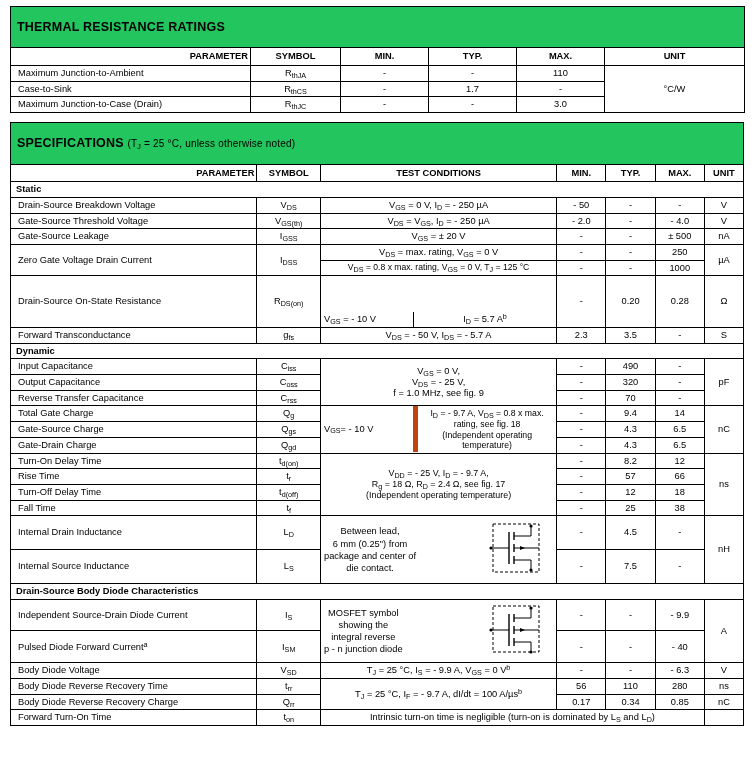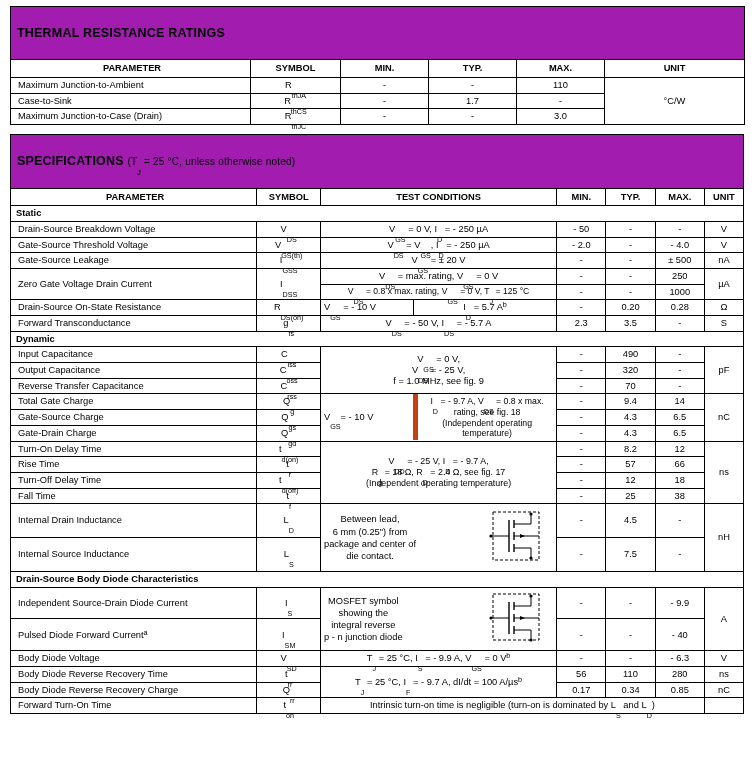--- a/index.html
+++ b/index.html
@@ -29,51 +29,51 @@
   }
   td, th {
     border: 1px solid #000;
     padding: 2px 3px;
     vertical-align: middle;
     font-weight: normal;
     font-size: 9.3px;
     line-height: 1.15;
   }
   .title-row td {
-    background: #a21caf;
+    background: #22c55e;
     font-weight: bold;
     font-size: 12.5px;
-    padding: 19px 6px;
+    padding: 13px 6px;
     letter-spacing: 0.2px;
     margin-top: 21px;
   }
   .title-row td .sub {
     font-weight: normal;
     font-size: 10px;
   }
   .hdr td {
     text-align: center;
     font-weight: bold;
     font-size: 9.3px;
     padding: 3px 2px;
   }
   .hdr td.left {
-    text-align: center;
+    text-align: right;
     padding-left: 5px;
   }
   .c { text-align: center; }
   .section td {
     font-weight: bold;
     font-size: 9.3px;
     text-align: left;
     padding-left: 5px;
   }
   .param { text-align: left; padding-left: 7px; }
   .sym { text-align: center; }
-  sub { font-size: 7.2px; vertical-align: baseline; position: relative; top: 10px;}
+  sub { font-size: 7.2px; vertical-align: baseline; position: relative; top: 2px;}
   sup { font-size: 7.2px; vertical-align: baseline; position: relative; top: -3px;}
   .spacer { height: 9px; border: none; }
   .notes {
     margin-top: 5px;
     font-size: 9.2px;
     line-height: 1.35;
   }
   .notes .nt-title { font-weight: bold; font-size: 9.4px; }
   .notes .nt-line { padding-left: 9px; }
   .mosfet-cell {
@@ -208,21 +208,21 @@
     <tr>
       <td class="c" style="font-size:8.6px">V<sub>DS</sub> = 0.8 x max. rating, V<sub>GS</sub> = 0 V, T<sub>J</sub> = 125 °C</td>
       <td class="c">-</td>
       <td class="c">-</td>
       <td class="c">1000</td>
     </tr>
     <tr>
       <td class="param">Drain-Source On-State Resistance</td>
       <td class="sym"><span>R</span><sub>DS(on)</sub></td>
       <td style="padding:0">
-        <div style="display:flex;">
+        <div style="display:flex;margin-top:36px;">
           <div style="flex:0 0 86px; padding:2px 3px; border-right:1px solid #000;">V<sub>GS</sub> = - 10 V</div>
           <div style="flex:1; padding:2px 3px; text-align:center;">I<sub>D</sub> = 5.7 A<sup>b</sup></div>
         </div>
       </td>
       <td class="c">-</td>
       <td class="c">0.20</td>
       <td class="c">0.28</td>
       <td class="c">Ω</td>
     </tr>
     <tr>

